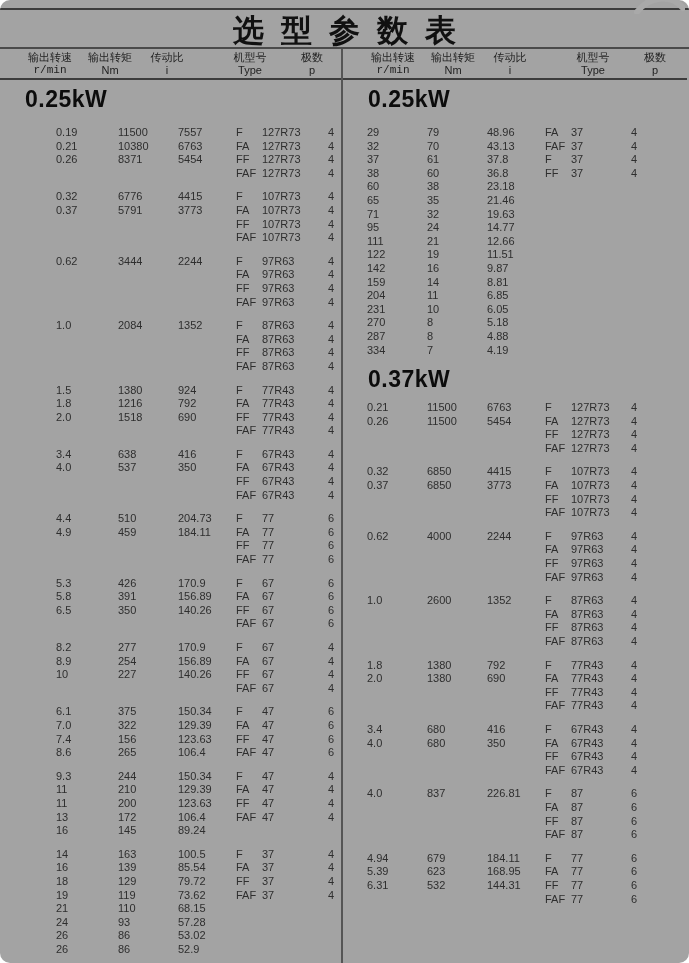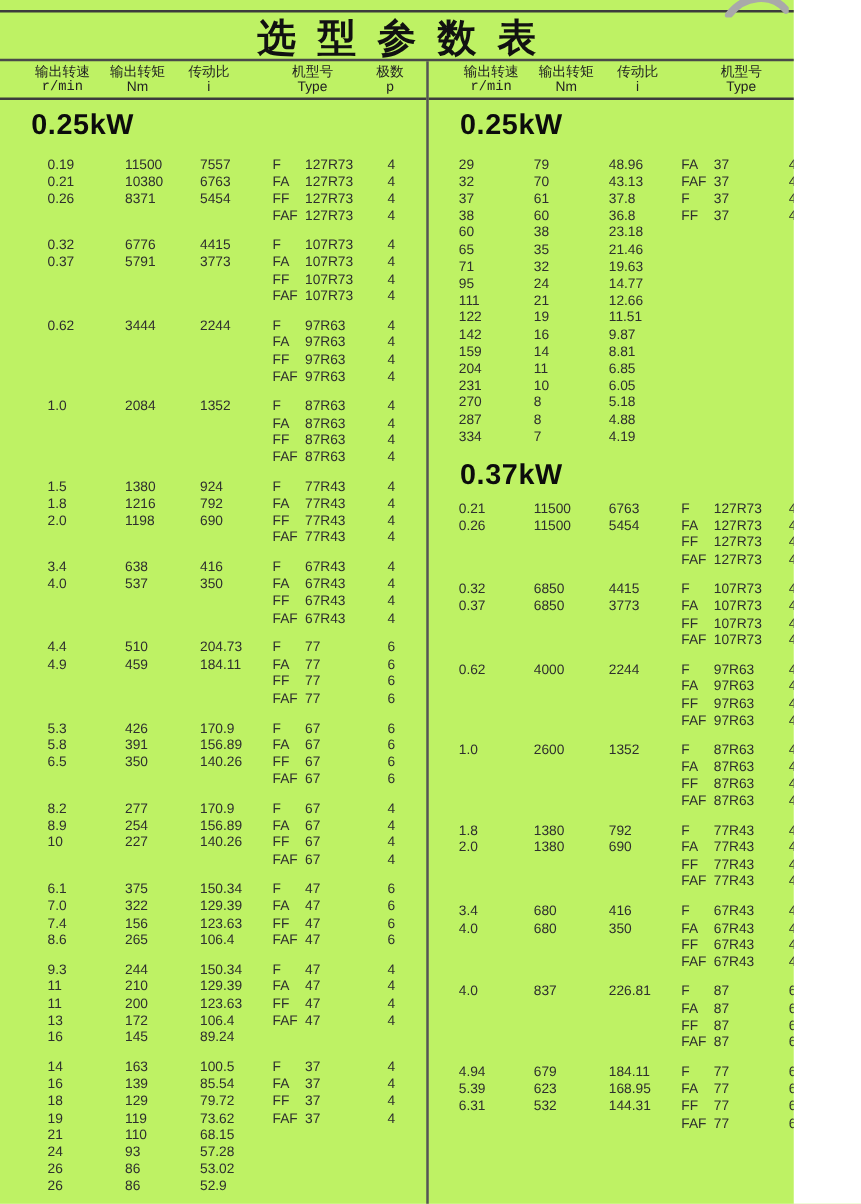--- a/index.html
+++ b/index.html
@@ -1,20 +1,21 @@
 <!DOCTYPE html>
 <html><head>
 <meta charset="utf-8">
 <style>
   html,body{margin:0;padding:0;}
   .page{
-    position:relative; width:635px; height:963px;
-    background:#bef264; color:#2a2a2a;
+    position:relative; width:689px; height:963px;
+    background:#a3a3a3; color:#2a2a2a;
     font-family:"Liberation Sans", sans-serif;
     overflow:hidden;
+    border-radius:10px;
   }
   .topline{position:absolute;top:8px;left:0;width:689px;height:2px;background:#3c3c3c;}
   .swoosh{position:absolute;top:-8px;right:4px;}
   .title{
     position:absolute;top:10px;left:0;width:100%;
     text-align:center;font-size:31px;font-weight:bold;color:#111;
     letter-spacing:0.55em;text-indent:0.55em;white-space:nowrap;
   }
   .titleline{position:absolute;top:47px;left:0;width:689px;height:2px;background:#4a4a4a;}
   .body{position:absolute;top:49px;left:0;display:flex;width:689px;}
@@ -28,21 +29,21 @@
   .heading{
     font-size:23px;font-weight:bold;color:#0c0c0c;
     margin:7px 0 0 25px;line-height:25px;letter-spacing:0.5px;
   }
   .groups{margin-top:14px;}
   .group{margin-bottom:10px;}
   .row{
     display:grid;height:13.6px;line-height:13.6px;font-size:11px;color:#2e2e2e;
     white-space:nowrap;
   }
-  .half.left  .row{grid-template-columns:62px 60px 58px 26px 62px 1fr;padding-left:38px;}
+  .half.left  .row{grid-template-columns:62px 60px 58px 26px 62px 1fr;padding-left:56px;}
   .half.right .row{grid-template-columns:60px 60px 58px 26px 56px 1fr;padding-left:24px;}
   .cell{overflow:visible;}
   .c-poles{padding-left:4px;}
 </style>
 </head>
 <body>
 
 <div class="page">
   <div class="topline"></div>
   <svg class="swoosh" width="52" height="22" viewBox="0 0 52 22">
@@ -216,21 +217,21 @@
             <div class="row">
               <span class="cell c-speed">1.8</span>
               <span class="cell c-torque">1216</span>
               <span class="cell c-ratio">792</span>
               <span class="cell c-prefix">FA</span>
               <span class="cell c-model">77R43</span>
               <span class="cell c-poles">4</span>
             </div>
             <div class="row">
               <span class="cell c-speed">2.0</span>
-              <span class="cell c-torque">1198</span>
+              <span class="cell c-torque">1518</span>
               <span class="cell c-ratio">690</span>
               <span class="cell c-prefix">FF</span>
               <span class="cell c-model">77R43</span>
               <span class="cell c-poles">4</span>
             </div>
             <div class="row">
               <span class="cell c-speed"></span>
               <span class="cell c-torque"></span>
               <span class="cell c-ratio"></span>
               <span class="cell c-prefix">FAF</span>

